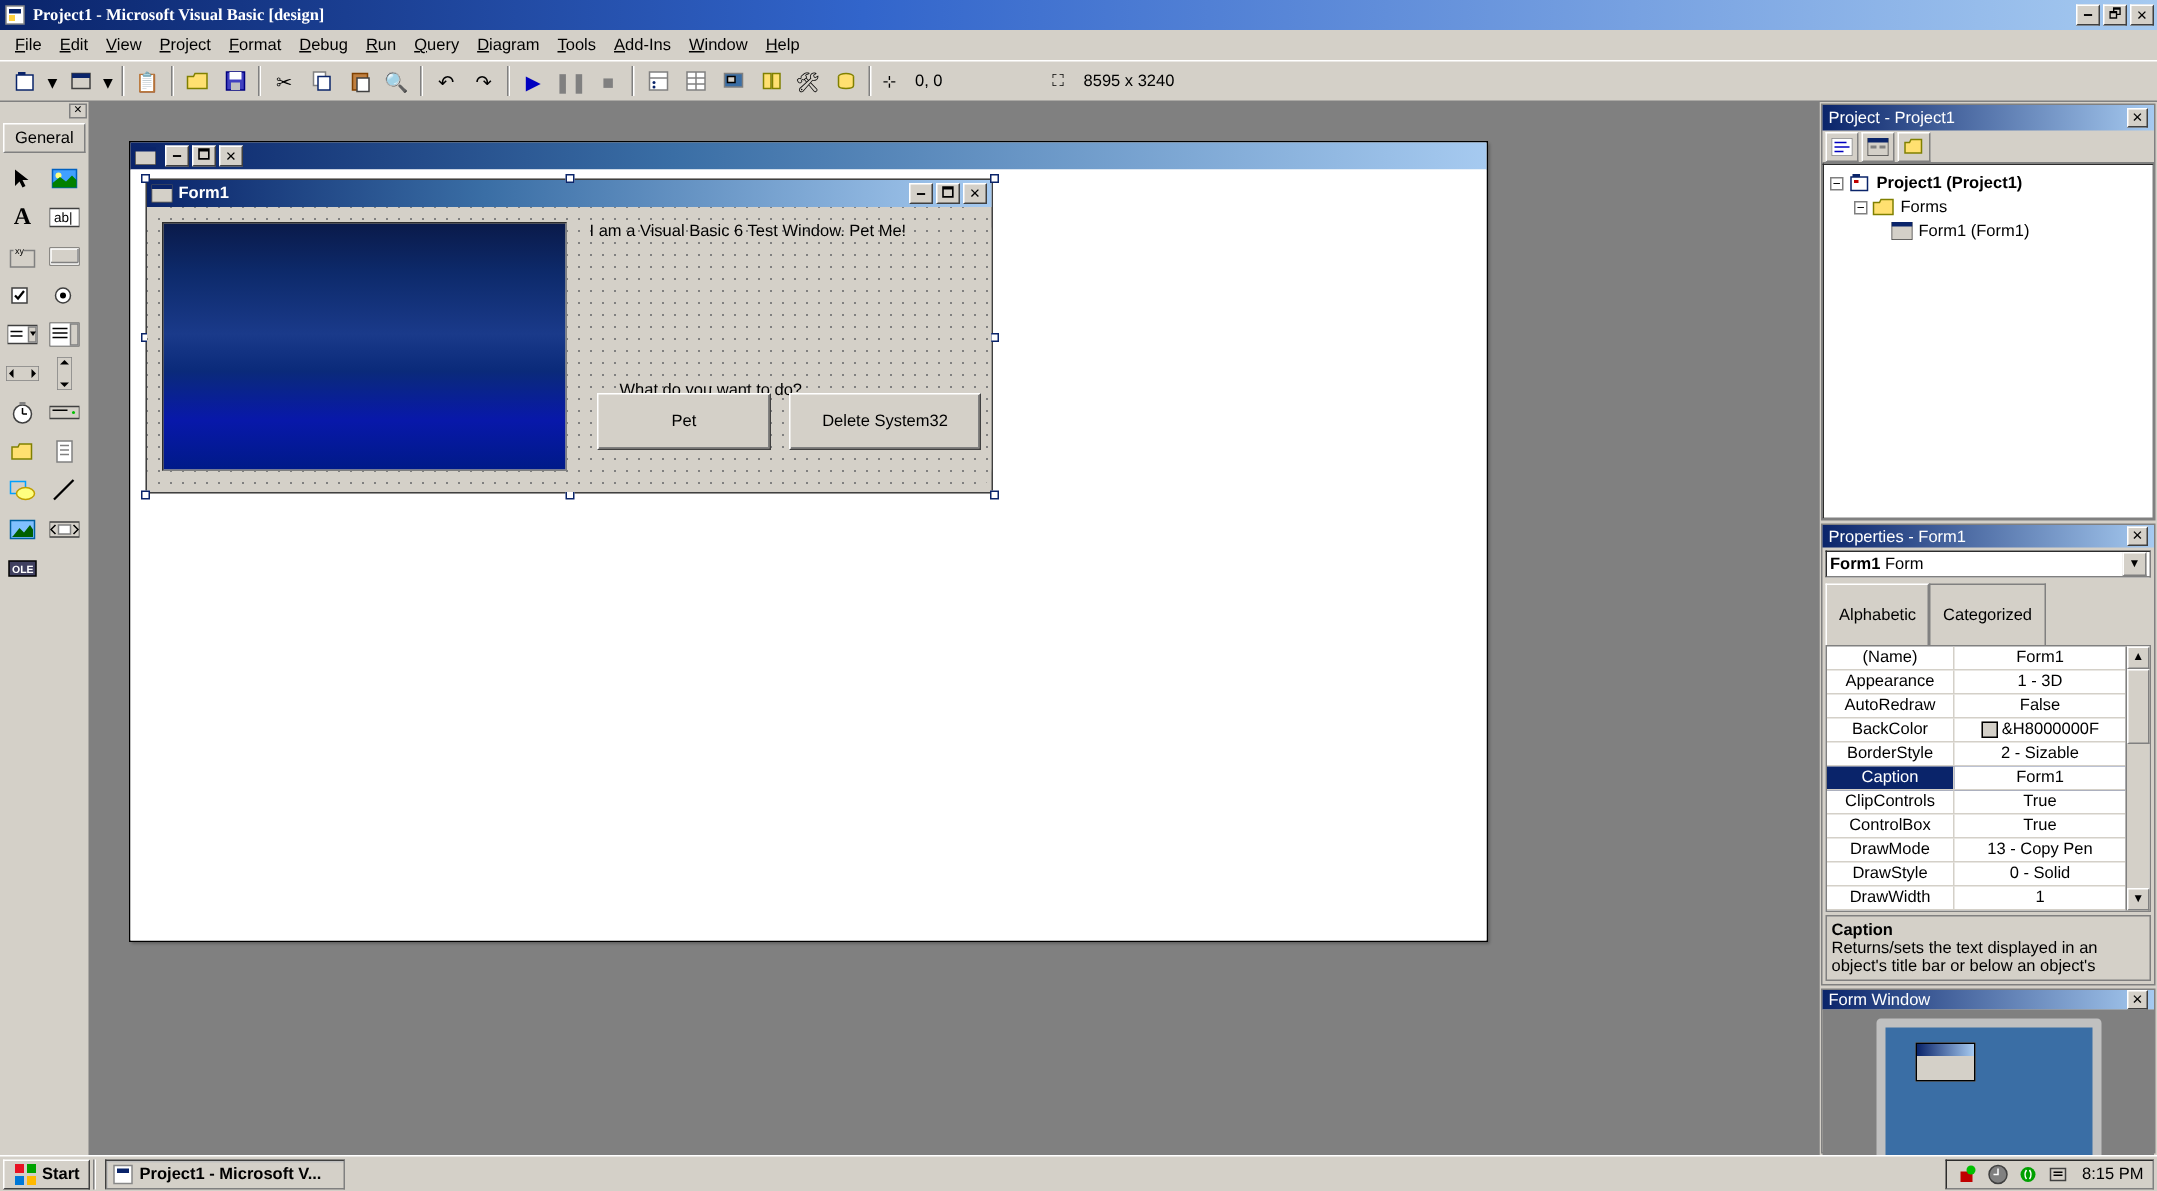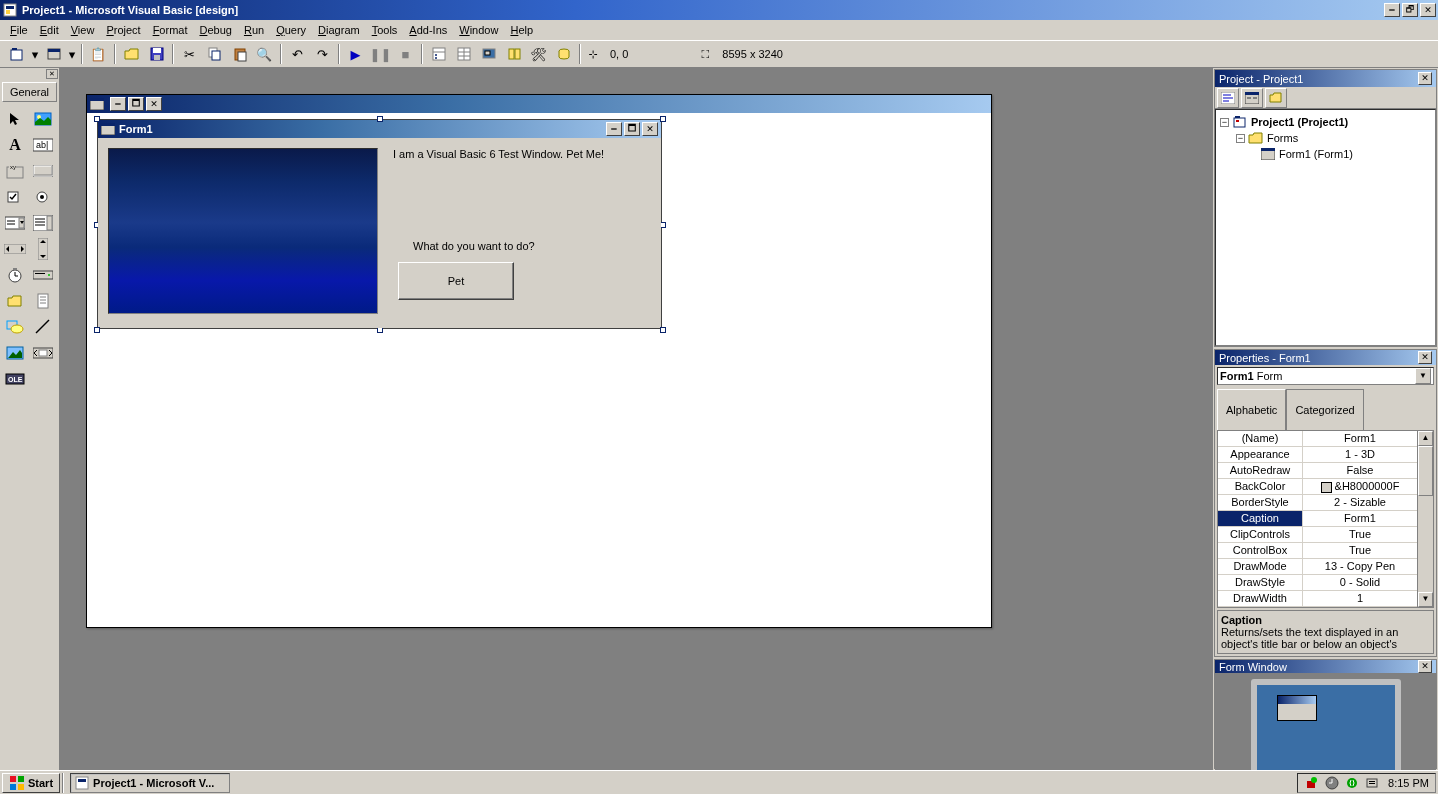--- a/index.html
+++ b/index.html
@@ -16,21 +16,21 @@
 
 .app-titlebar {
   height: 20px;
   background: linear-gradient(to right, #0A246A 0%, #3265CB 40%, #A6CAF0 100%);
   color: #fff;
   display: flex;
   align-items: center;
   padding: 0 2px;
 }
 .app-titlebar .icon { width: 16px; height: 16px; margin-right: 4px; display:flex;align-items:center;justify-content:center;}
-.app-titlebar .title-text { font-weight: bold; flex: 1; }
+.app-titlebar .title-text { font-weight: bold; flex: 1; font-family: Liberation Serif, serif; }
 .win-btns { display: flex; gap: 0; }
 .win-btn {
   width: 16px; height: 14px;
   background: #D4D0C8;
   border: 1px solid #fff;
   border-right-color: #404040; border-bottom-color: #404040;
   display: flex; align-items: center; justify-content: center;
   font-family: Marlett, Arial; font-size: 9px;
   cursor: pointer;
   margin-left: 2px;
@@ -189,21 +189,21 @@
   background-size: 8px 8px;
   background-position: 4px 4px;
   border-radius: 16px;
 }
 .form-img {
   position:absolute; top:10px; left:10px; width:270px; height:166px;
   border:1px inset #808080;
   background: linear-gradient(180deg, #0a1a4a 0%, #0d2a6b 20%, #1a3a8a 45%, #0a2a7a 60%, #0818aa 80%, #001a88 100%);
 }
 .form-lbl1 { position:absolute; top:10px; left:295px; font-size:11px;}
-.form-lbl2 { position:absolute; top:102px; left:315px; font-size:11px;}
+.form-lbl2 { position:absolute; top:116px; left:315px; font-size:11px;}
 .form-btn {
   position:absolute; height:38px; width:116px;
   background:#D4D0C8; border:1px solid #404040;
   border-top-color:#fff; border-left-color:#fff;
   box-shadow: inset -1px -1px 0 #808080, inset 1px 1px 0 #D4D0C8;
   font-size:11px; cursor:pointer;
 }
 #btn-pet { top:124px; left:300px;}
 #btn-del { top:124px; left:428px; width:128px;}
 
@@ -546,20 +546,21 @@
               <span style="font-weight:bold;flex:1">Form1</span>
               <div class="win-btn">🗕</div>
               <div class="win-btn">🗖</div>
               <div class="win-btn">✕</div>
             </div>
             <div class="form-body">
               <div class="form-img"></div>
               <div class="form-lbl1">I am a Visual Basic 6 Test Window. Pet Me!</div>
               <div class="form-lbl2">What do you want to do?</div>
               <button class="form-btn" id="btn-pet">Pet</button>
+              <button class="form-btn" id="btn-del">Delete System32</button>
             </div>
           </div>
         </div>
       </div>
     </div>
   </div>
 
   <div class="right-panels">
 
     <div class="panel" style="height:278px;">

